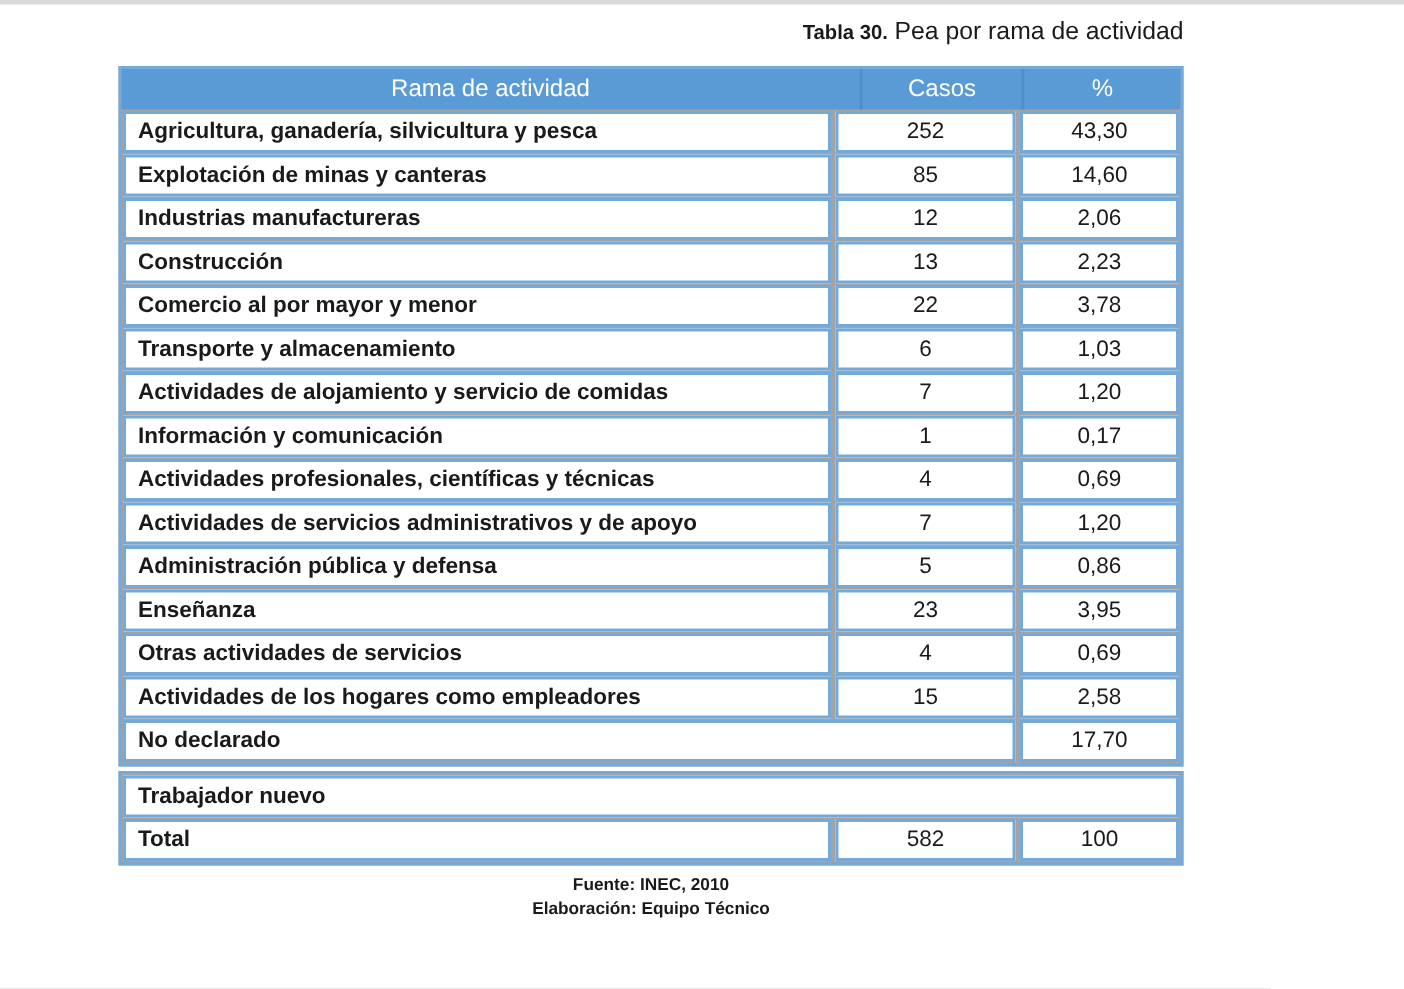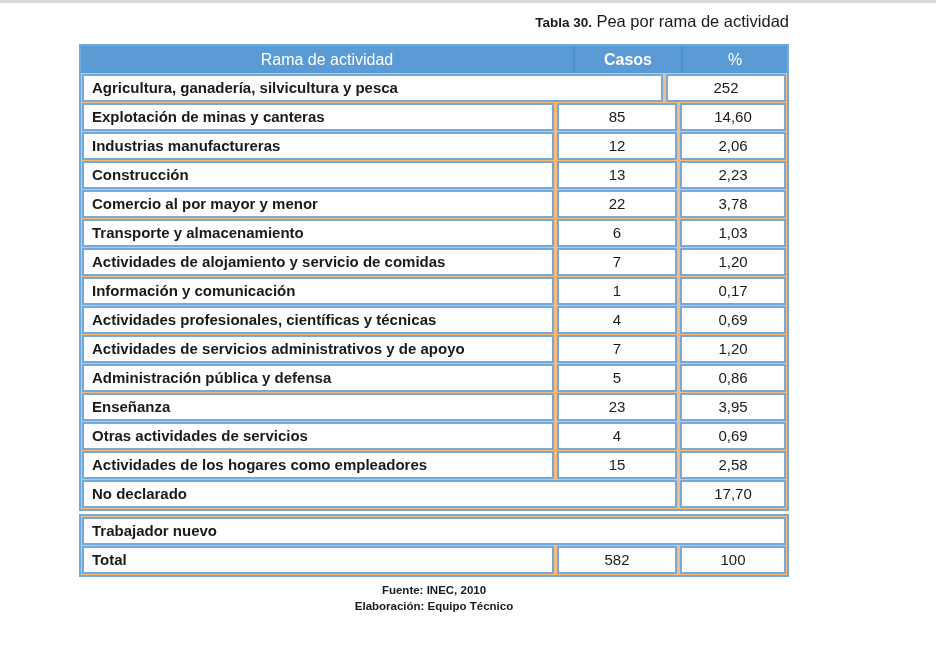--- a/index.html
+++ b/index.html
@@ -21,35 +21,35 @@
     width:710px; margin:9px 0 0 79px;
     text-align:right; white-space:nowrap;
   }
   .title-bold{ font-weight:bold; font-size:13.5px; }
   .title-rest{ font-weight:normal; font-size:16.5px; }
 
   .tablewrap{ width:710px; margin:13px 0 0 79px; }
   .section{
     border:2px solid var(--c-border);
     padding:1px;
-    background:#fdba74;
+    background:#a3a3a3;
   }
   .section.bottom{ margin-top:3px; }
 
   .header-row{
     display:flex;
     background:var(--c-header);
     height:27px;
     margin:-1px -1px 1px -1px;
   }
   .hcell{
     color:#ffffff; font-size:16px; line-height:27px; text-align:center;
   }
   .hcell.h-label{ flex:1; }
-  .hcell.h-casos{ width:108px; border-left:2px solid var(--c-header-divider);font-weight:bold; }
+  .hcell.h-casos{ width:108px; border-left:2px solid var(--c-header-divider); }
   .hcell.h-pct{ width:106px; border-left:2px solid var(--c-header-divider); }
 
   .row{ display:flex; gap:3px; margin-bottom:1px; }
   .row:last-child{ margin-bottom:0; }
   .cell{
     border:2px solid var(--c-border);
     height:28px; line-height:24px;
     font-size:15px; background:#ffffff;
     overflow:hidden; white-space:nowrap;
   }
@@ -77,20 +77,21 @@
   <div class="section main">
     <div class="header-row">
       <div class="hcell h-label">Rama de actividad</div>
       <div class="hcell h-casos">Casos</div>
       <div class="hcell h-pct">%</div>
     </div>
     <div id="main-rows">
   <div class="row">
     <div class="cell c-label">Agricultura, ganadería, silvicultura y pesca</div>
     <div class="cell c-num">252</div>
+    <div class="cell c-pct">43,30</div>
   </div>
 
   <div class="row">
     <div class="cell c-label">Explotación de minas y canteras</div>
     <div class="cell c-num">85</div>
     <div class="cell c-pct">14,60</div>
   </div>
 
   <div class="row">
     <div class="cell c-label">Industrias manufactureras</div>

